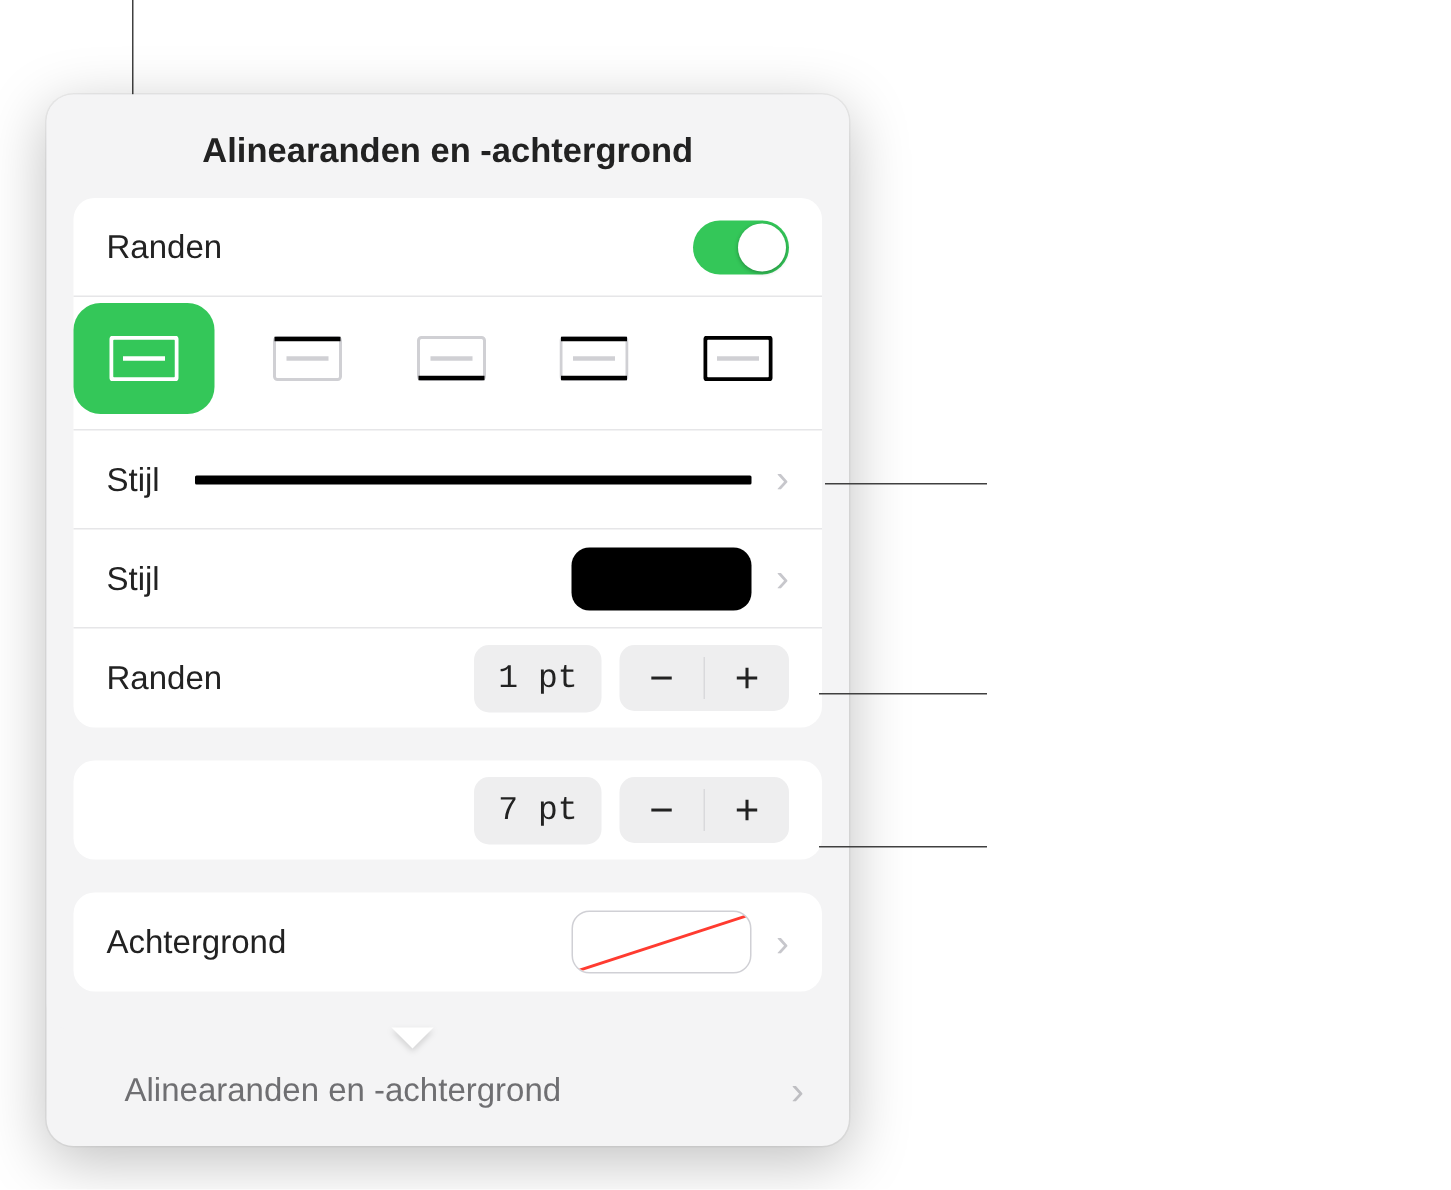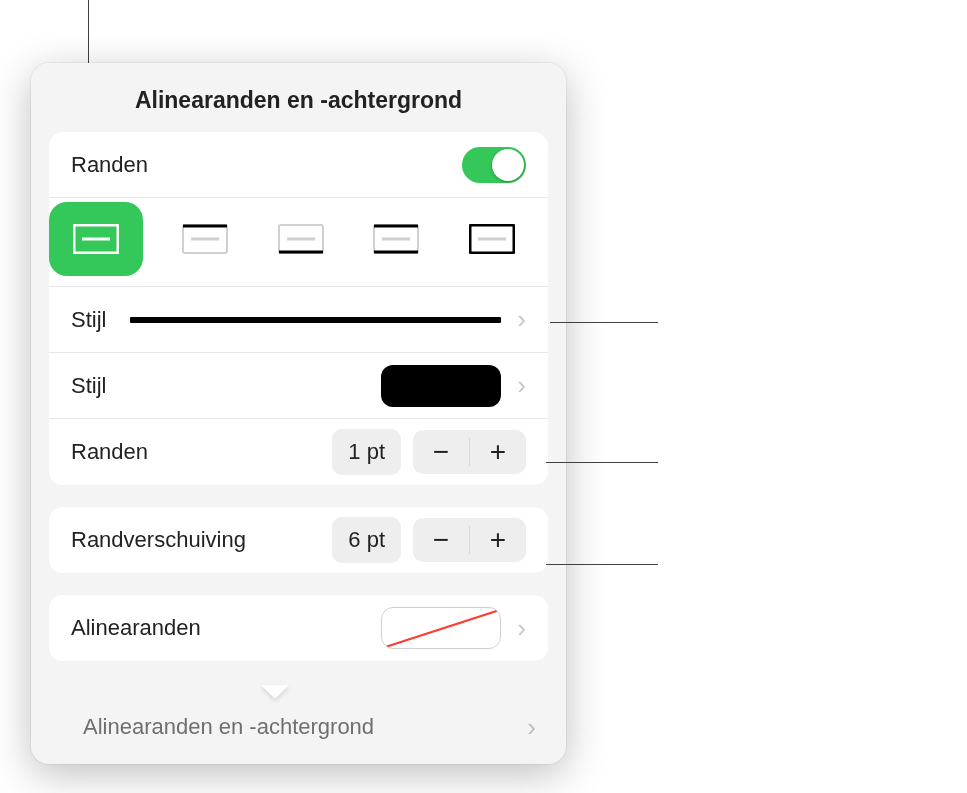--- a/index.html
+++ b/index.html
@@ -135,20 +135,21 @@
 
   
   .value-pill {
     background: #eeeeef;
     border-radius: 10px;
     padding: 10px 16px;
     font-size: 22px;
     color: #222;
     margin-right: 12px;
     min-width: 64px;
+    font-family: Liberation Mono, monospace;
   }
   .stepper {
     display: flex;
     background: #eeeeef;
     border-radius: 10px;
     overflow: hidden;
   }
   .stepper button {
     border: none;
     background: transparent;
@@ -295,34 +296,33 @@
         <div class="stepper">
           <button>−</button>
           <div class="divider"></div>
           <button>+</button>
         </div>
       </div>
     </div>
 
     <div class="group">
       <div class="row">
-        <span class="row-label">Randverschuiving</span>
-        <span class="spacer"></span>
-        <div class="value-pill">6 pt</div>
+        <span class="spacer"></span>
+        <div class="value-pill">7 pt</div>
         <div class="stepper">
           <button>−</button>
           <div class="divider"></div>
           <button>+</button>
         </div>
       </div>
     </div>
 
     <div class="group">
       <div class="row">
-        <span class="row-label">Alinearanden</span>
+        <span class="row-label">Achtergrond</span>
         <span class="spacer"></span>
         <div class="swatch-none"></div>
         <span class="chevron">›</span>
       </div>
     </div>
 
     <div class="tail"></div>
   </div>
 </div>
 

